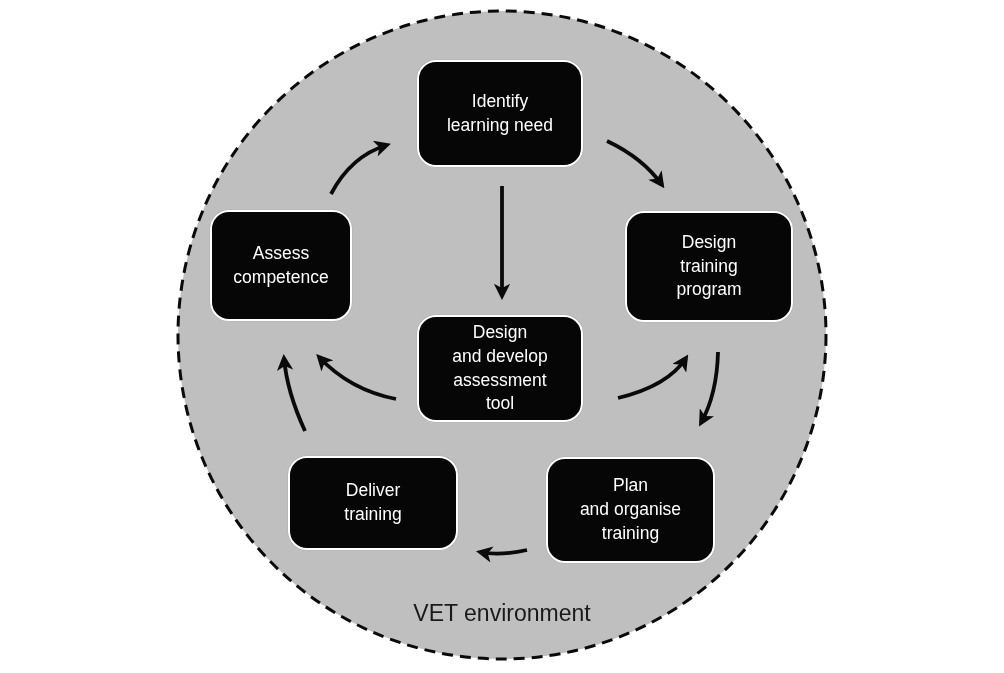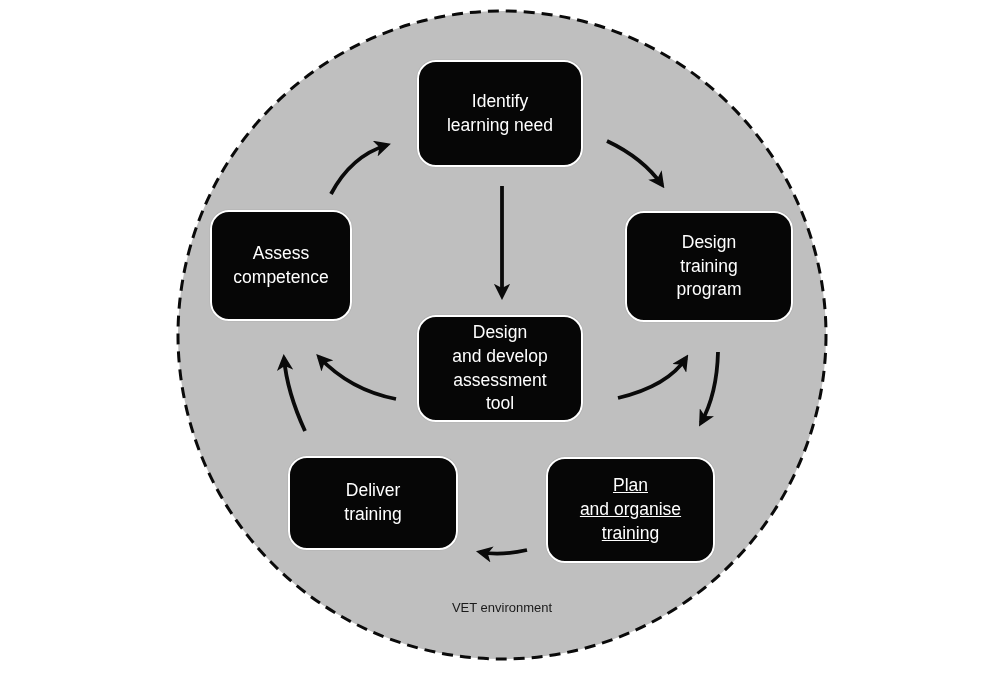--- a/index.html
+++ b/index.html
@@ -46,29 +46,29 @@
     color:var(--node-text);
     font-size:17.5px;
     line-height:1.36;
     white-space:pre-line;
     box-shadow:0 0 1px rgba(0,0,0,.35);
   }
   .node-identify{left:417px;top:60px;width:166px;height:107px;}
   .node-design-training{left:625px;top:211px;width:168px;height:111px;}
   .node-assess{left:210px;top:210px;width:142px;height:111px;}
   .node-assessment-tool{left:417px;top:315px;width:166px;height:107px;}
-  .node-plan{left:546px;top:457px;width:169px;height:106px;text-decoration:underline;}
+  .node-plan{left:546px;top:457px;width:169px;height:106px;}
   .node-deliver{left:288px;top:456px;width:170px;height:94px;}
   .env-label{
     position:absolute;
     left:502px;
     top:600px;
     transform:translateX(-50%);
     color:var(--label-text);
-    font-size:13px;
+    font-size:23px;
     white-space:nowrap;
   }
 </style>
 </head>
 <body>
 
 <div class="stage">
 
   <svg class="layer" width="1004" height="673" viewBox="0 0 1004 673">
     <defs>

